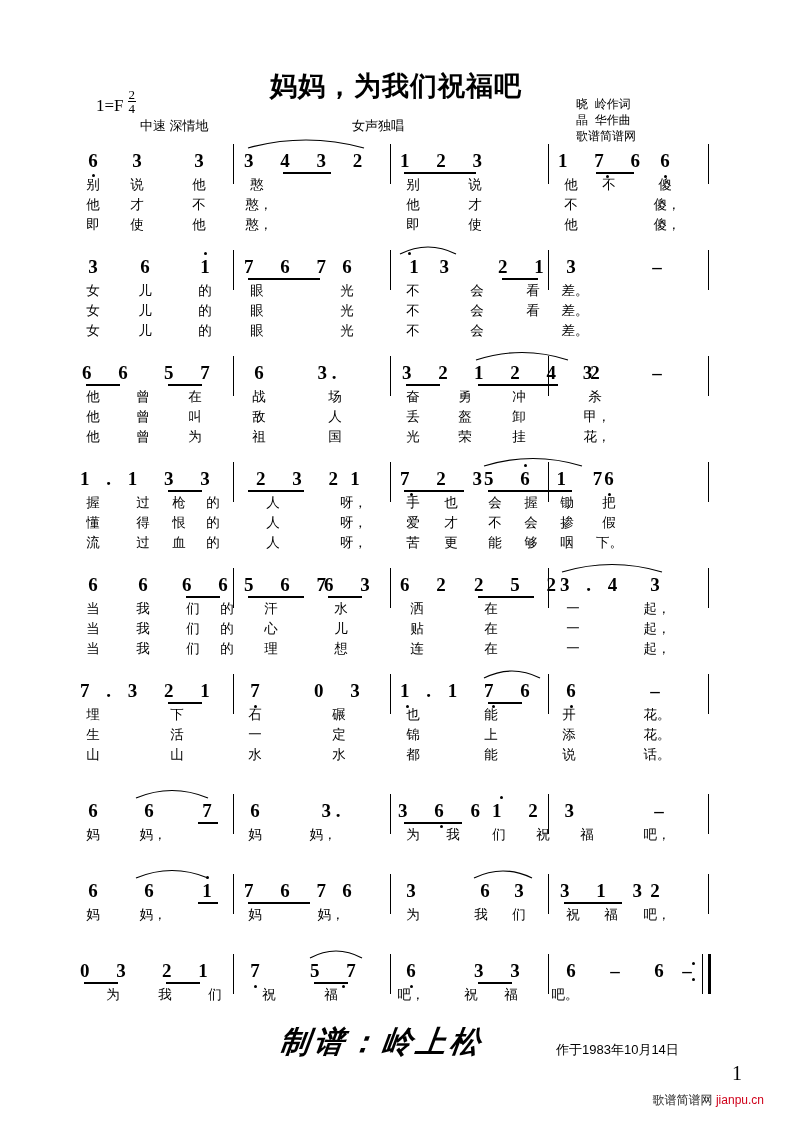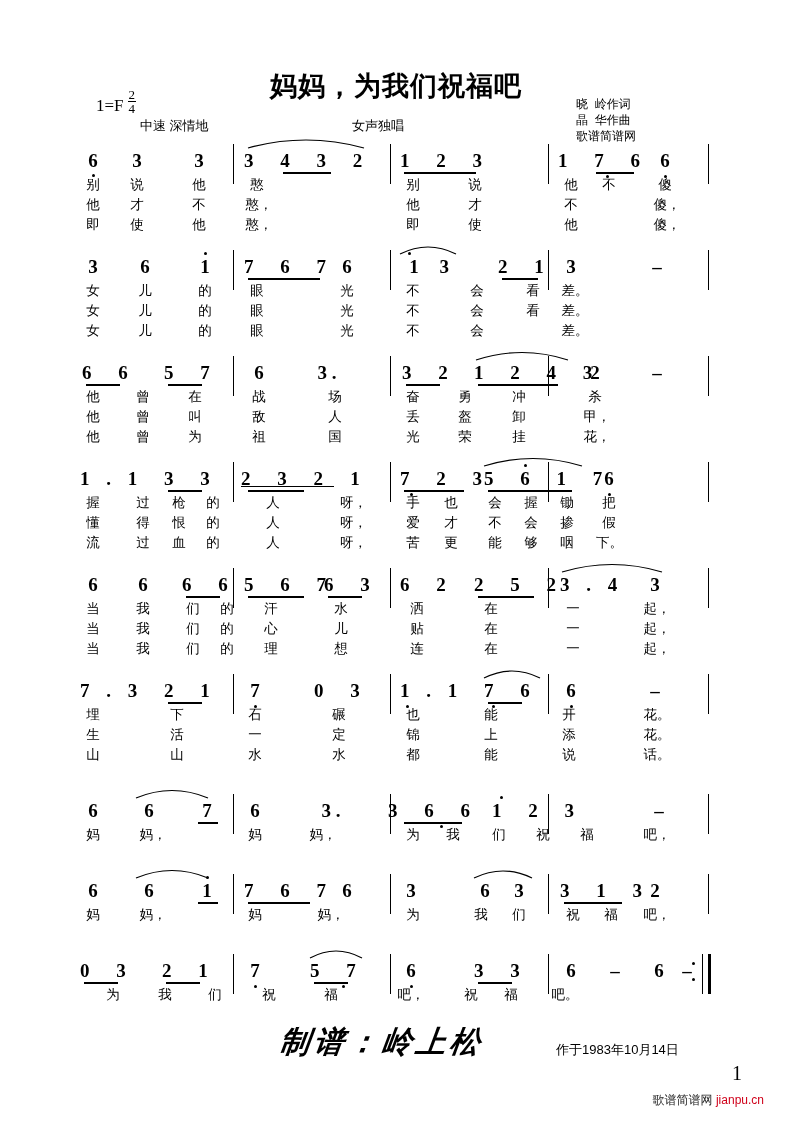--- a/index.html
+++ b/index.html
@@ -356,21 +356,21 @@
   <div class="system" style="top:468px;">
     <div class="noterow">
       <div class="barline" style="left:155px;top:-6px;height:40px;"></div>
       <div class="barline" style="left:312px;top:-6px;height:40px;"></div>
       <div class="barline" style="left:470px;top:-6px;height:40px;"></div>
       <div class="barline" style="left:630px;top:-6px;height:40px;"></div>
 
       <div class="cell" style="left:2px;width:60px;letter-spacing:6px;">1 .  1</div>
       <div class="cell" style="left:86px;width:46px;letter-spacing:11px;">3 3</div>
       <div class="beam" style="left:90px;top:22px;width:34px;"></div>
-      <div class="cell" style="left:163px;width:68px;letter-spacing:11px;text-decoration:underline;">2 3 2</div>
+      <div class="cell" style="left:178px;width:68px;letter-spacing:11px;">2 3 2</div>
       <div class="beam" style="left:170px;top:22px;width:56px;"></div>
       <div class="cell" style="left:266px;width:22px;">1</div>
       <div class="cell" style="left:322px;width:72px;letter-spacing:11px;">7 2 3</div>
       <div class="beam" style="left:326px;top:22px;width:60px;"></div>
       <div class="dotabove" style="left:332px;top:25px;"></div>
       <div class="cell" style="left:406px;width:96px;letter-spacing:11px;">5 6 1 7</div>
       <div class="beam" style="left:410px;top:22px;width:84px;"></div>
       <div class="dotabove" style="left:446px;top:-4px;"></div>
       <div class="cell" style="left:520px;width:22px;">6</div>
       <div class="dotabove" style="left:530px;top:25px;"></div>
@@ -558,21 +558,21 @@
       <div class="cell" style="left:60px;width:22px;">6</div>
       <div class="cell" style="left:118px;width:22px;">7</div>
       <div class="beam" style="left:120px;top:22px;width:20px;"></div>
       <div class="slur" style="left:56px;top:-14px;">
         <svg width="76" height="14">
             <path d="M2 12 Q38 -3 74 12" stroke="#000" fill="none" stroke-width="1.2"></path>
           </svg>
       </div>
       <div class="cell" style="left:166px;width:22px;">6</div>
       <div class="cell" style="left:236px;width:34px;">3 .</div>
-      <div class="cell" style="left:310px;width:70px;letter-spacing:11px;">3 6 6</div>
+      <div class="cell" style="left:320px;width:70px;letter-spacing:11px;">3 6 6</div>
       <div class="beam" style="left:326px;top:22px;width:58px;"></div>
       <div class="dotabove" style="left:362px;top:25px;"></div>
       <div class="cell" style="left:414px;width:76px;letter-spacing:11px;">1 2 3</div>
       <div class="dotabove" style="left:422px;top:-4px;"></div>
       <div class="cell" style="left:570px;width:22px;">–</div>
     </div>
     <div class="lyricrow">
       <div class="cell" style="left:2px;width:26px;">妈</div>
       <div class="cell" style="left:58px;width:34px;">妈，</div>
       <div class="cell" style="left:164px;width:26px;">妈</div>

